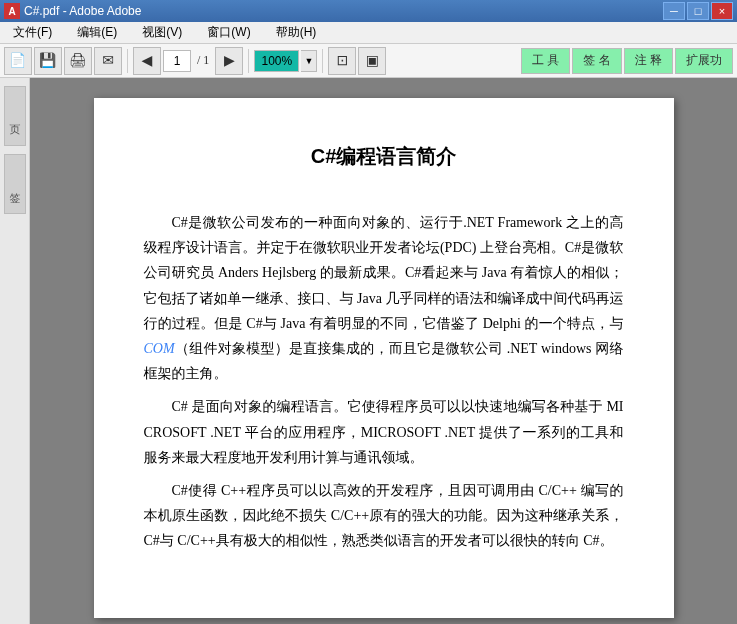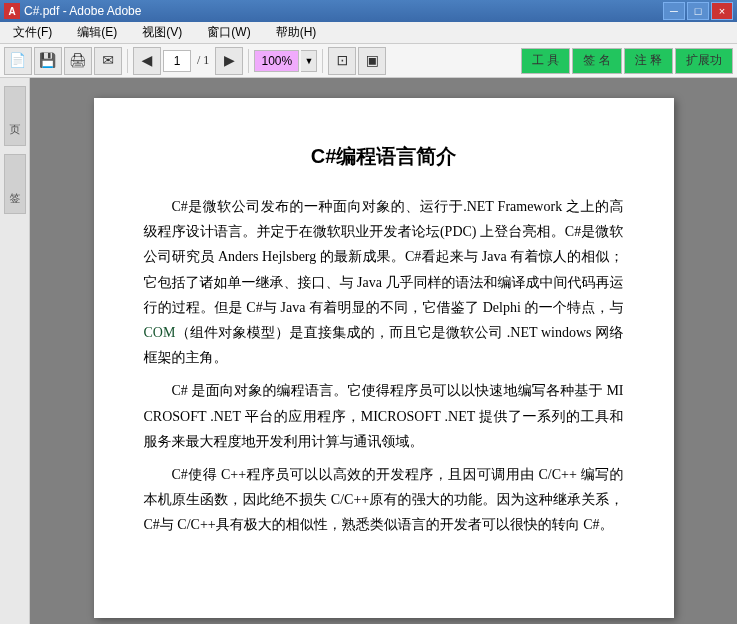--- a/index.html
+++ b/index.html
@@ -60,30 +60,30 @@
       font-size: 14px; color: #333;
     }
     .tb-separator { width: 1px; height: 24px; background: #ccc; margin: 0 3px; }
     .tb-page-input {
       width: 28px; height: 22px; border: 1px solid #bbb; text-align: center;
       font-size: 12px; background: white;
     }
     .tb-page-total { font-size: 12px; color: #333; padding: 0 4px; }
     .tb-zoom-input {
       width: 45px; height: 22px; border: 1px solid #bbb; text-align: center;
-      font-size: 12px; background: #f0abfc;
+      font-size: 12px; background: #14b8a6;
     }
     .tb-zoom-dropdown {
       width: 16px; height: 22px; border: 1px solid #bbb; border-left: none;
       background: #e8e8e8; cursor: pointer; display: flex; align-items: center; justify-content: center;
       font-size: 9px;
     }
     .tb-spacer { flex: 1; }
     .tb-text-btn {
-      padding: 3px 10px; height: 26px; background: #22c55e; border: 1px solid #bbb;
+      padding: 3px 10px; height: 26px; background: #86efac; border: 1px solid #bbb;
       font-size: 12px; cursor: pointer; font-family: 'Microsoft YaHei', sans-serif; color: #333;
     }
 
     
     .main-layout {
       display: flex;
       height: calc(624px - 22px - 22px - 34px);
     }
 
     
@@ -120,30 +120,30 @@
       box-shadow: 2px 2px 8px rgba(0,0,0,0.4);
       padding: 40px 50px;
       font-size: 14px;
       line-height: 1.8;
       color: #000;
     }
     .pdf-title {
       text-align: center;
       font-size: 20px;
       font-weight: bold;
-      margin-bottom: 20px;
+      margin-bottom: 36px;
       font-family: 'SimHei', 'Microsoft YaHei', sans-serif;
     }
     .pdf-paragraph {
       text-indent: 2em;
       margin-bottom: 8px;
       text-align: justify;
       word-break: break-all;
     }
-    .highlight-red { color: #14532d; }
+    .highlight-red { color: #3b82f6; font-style: italic; }
   </style>
 </head>
 <body>
 
 <div class="title-bar">
   <div class="title-bar-left">
     <div class="title-bar-icon">A</div>
     <span>C#.pdf - Adobe Adobe</span>
   </div>
   <div class="title-bar-buttons">

